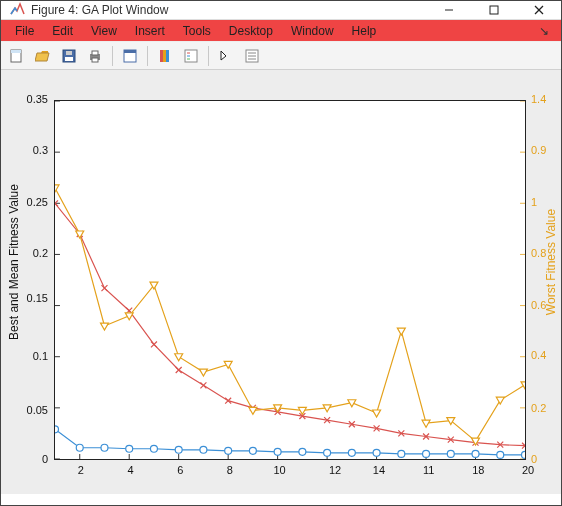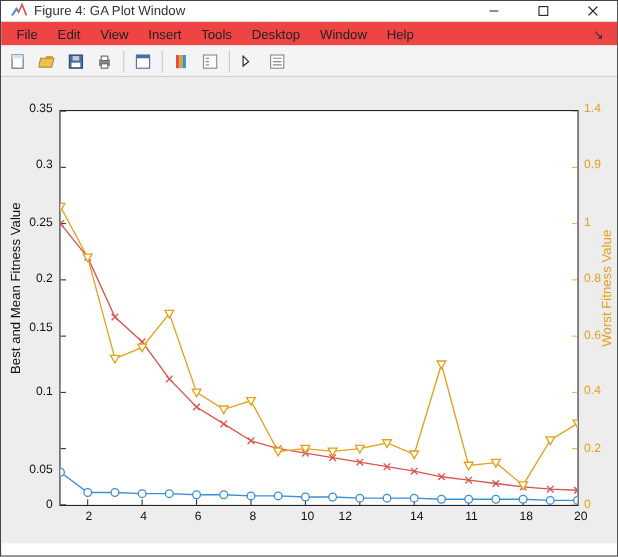--- a/index.html
+++ b/index.html
@@ -236,27 +236,27 @@
         <path d="M468 282.42857142857144 L476 282.42857142857144 L472 289.42857142857144 Z" fill="#fff" stroke="#e4a11b" stroke-width="1.2"></path>
       </svg>
   </div>
 
   <div id="ticks-container">
       <div class="tick" style="left:69.84210526315789px;top:394px;width:20px;text-align:center">2</div>
       <div class="tick" style="left:119.52631578947368px;top:394px;width:20px;text-align:center">4</div>
       <div class="tick" style="left:169.21052631578948px;top:394px;width:20px;text-align:center">6</div>
       <div class="tick" style="left:218.89473684210526px;top:394px;width:20px;text-align:center">8</div>
       <div class="tick" style="left:268.57894736842104px;top:394px;width:20px;text-align:center">10</div>
-      <div class="tick" style="left:299px;top:394px;width:20px;text-align:right">12</div>
+      <div class="tick" style="left:328px;top:394px;width:20px;text-align:left">12</div>
       <div class="tick" style="left:367.94736842105266px;top:394px;width:20px;text-align:center">14</div>
       <div class="tick" style="left:417.63157894736844px;top:394px;width:20px;text-align:center">11</div>
       <div class="tick" style="left:467.3157894736842px;top:394px;width:20px;text-align:center">18</div>
       <div class="tick" style="left:517px;top:394px;width:20px;text-align:center">20</div>
       <div class="tick" style="right:513px;top:383px;text-align:right">0</div>
-      <div class="tick" style="right:513px;top:351px;text-align:left">0.05</div>
+      <div class="tick" style="right:513px;top:334px;text-align:left">0.05</div>
       <div class="tick" style="right:513px;top:280.1428571428571px;text-align:right">0.1</div>
       <div class="tick" style="right:513px;top:222px;text-align:left">0.15</div>
       <div class="tick" style="right:513px;top:177.28571428571425px;text-align:right">0.2</div>
       <div class="tick" style="right:513px;top:125.85714285714283px;text-align:right">0.25</div>
       <div class="tick" style="right:513px;top:74.42857142857139px;text-align:right">0.3</div>
       <div class="tick" style="right:513px;top:23px;text-align:right">0.35</div>
       <div class="tick tick-r" style="left:530px;top:383px">0</div>
       <div class="tick tick-r" style="left:530px;top:331.57142857142856px">0.2</div>
       <div class="tick tick-r" style="left:530px;top:279px">0.4</div>
       <div class="tick tick-r" style="left:530px;top:228.7142857142857px">0.6</div>

